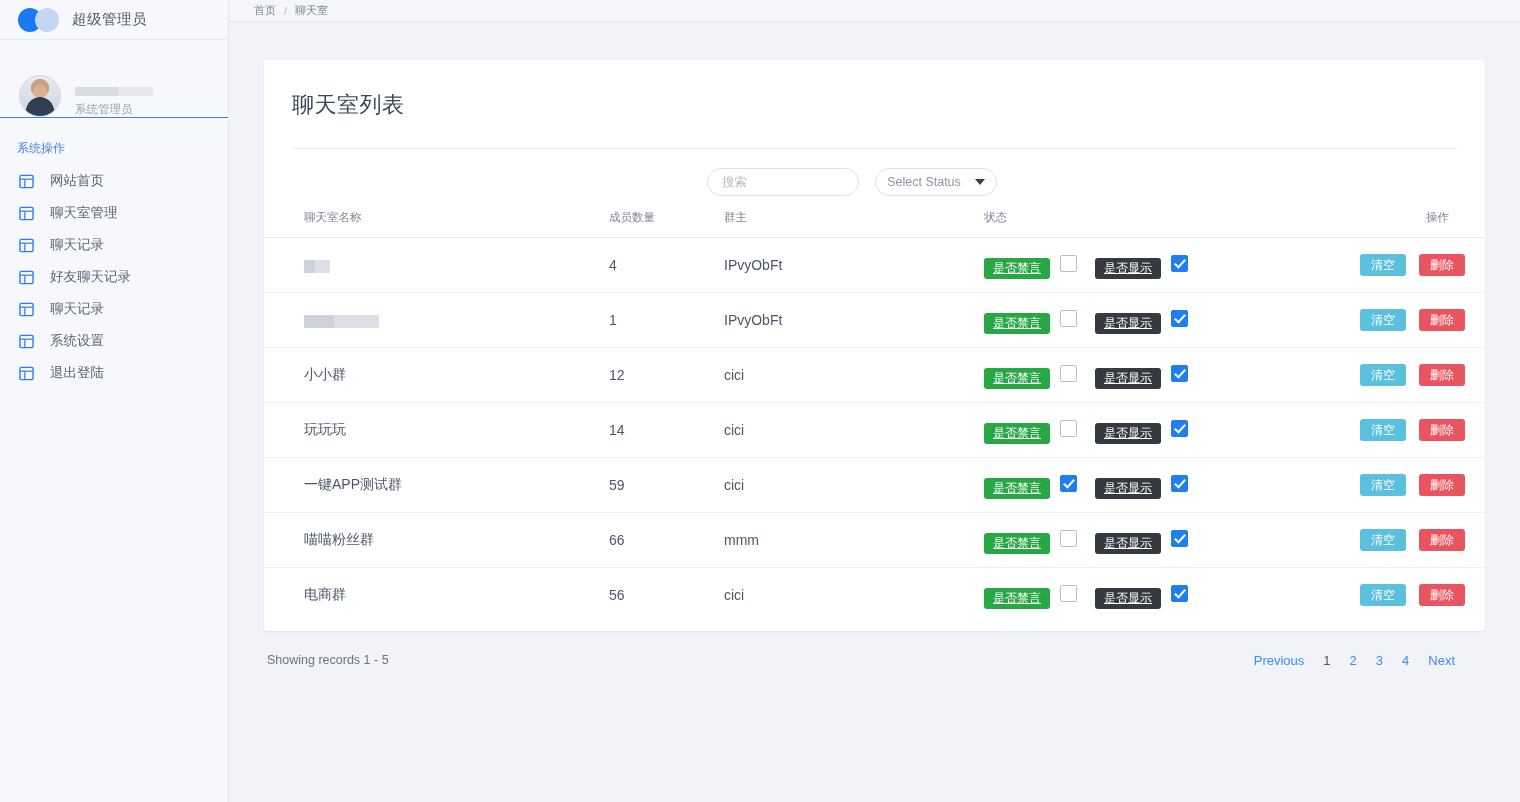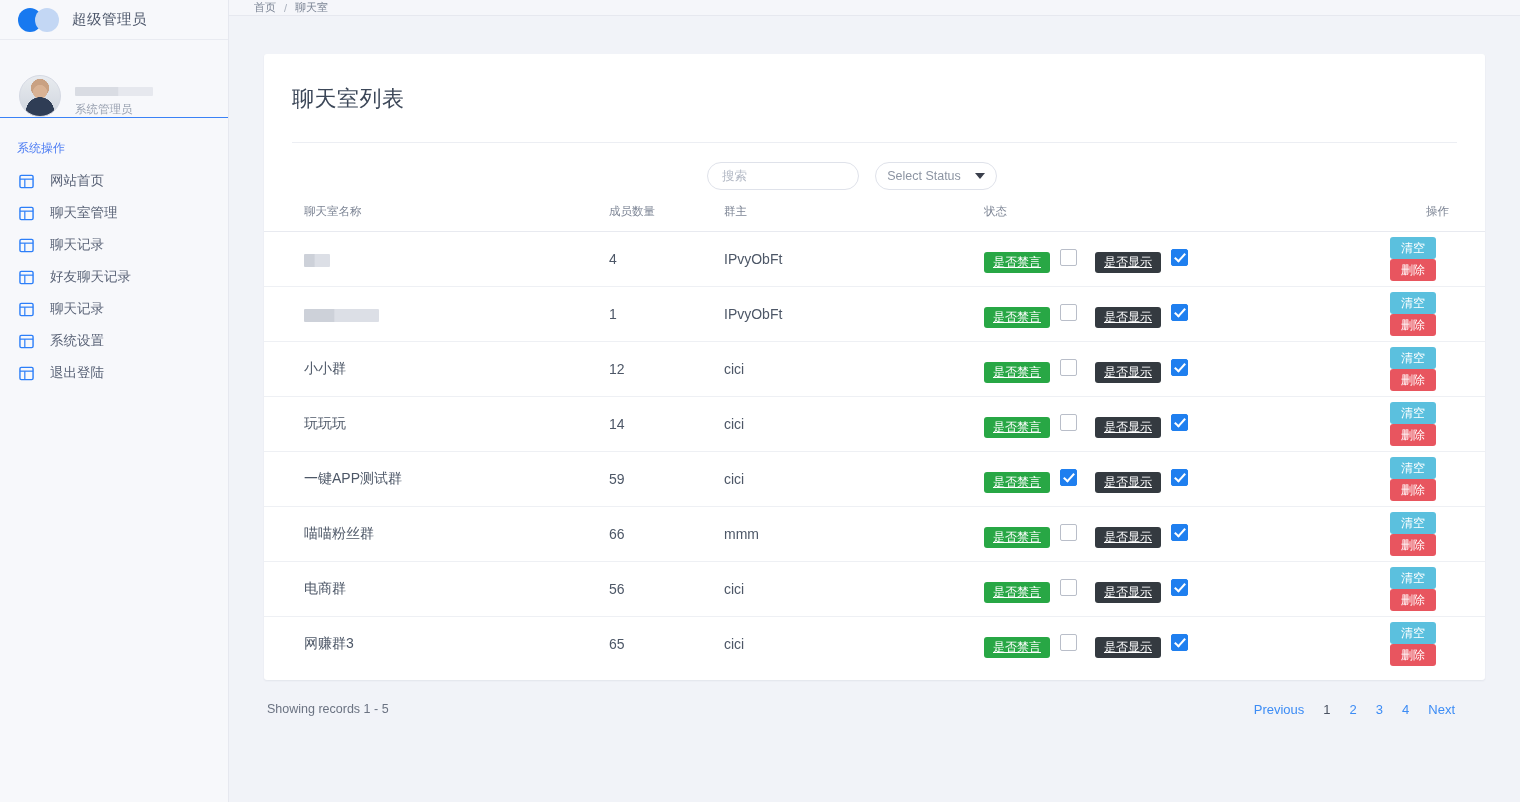--- a/index.html
+++ b/index.html
@@ -138,21 +138,21 @@
   th.c-state { width: 345px; }
   th.c-act   { text-align: right; padding-right: 36px; }
 
   tbody td {
     border-bottom: 1px solid #eef0f4;
     height: 55px; font-size: 14px; color: #4d5767;
     vertical-align: middle;
   }
   tbody tr:last-child td { border-bottom: none; }
   td.c-name { padding-left: 40px; }
-  td.c-act  { text-align: right; padding-right: 49px; }
+  td.c-act  { text-align: right; padding-right: 20px; }
 
   .redacted {
     display: inline-block; height: 13px; border-radius: 1px;
     background: linear-gradient(90deg,#cdd1d9 0 40%, #dcdfe6 41% 100%);
     vertical-align: middle; font-size: 0; color: transparent;
   }
   .redacted.r1 { width: 26px; }
   .redacted.r2 { width: 75px; }
 
   .state-cell { display: flex; align-items: center; gap: 10px; }
@@ -436,37 +436,20 @@
         <input class="cbx" type="checkbox" style="">
         <span class="badge show">是否显示</span>
         <input class="cbx" type="checkbox" checked="" style="">
       </span>
     </td>
     <td class="c-act">
       <button class="btn clear">清空</button>
       <button class="btn del">删除</button>
     </td>
               </tr>
-              <tr>
-    <td class="c-name"><span>网赚群3</span></td>
-    <td>65</td>
-    <td>cici</td>
-    <td>
-      <span class="state-cell">
-        <span class="badge mute">是否禁言</span>
-        <input class="cbx" type="checkbox" style="">
-        <span class="badge show">是否显示</span>
-        <input class="cbx" type="checkbox" checked="" style="">
-      </span>
-    </td>
-    <td class="c-act">
-      <button class="btn clear">清空</button>
-      <button class="btn del">删除</button>
-    </td>
-              </tr>
             </tbody>
         </table>
       </div>
 
       <div class="footer">
         <div class="records">Showing records 1 - 5</div>
         <div class="pager">
           <span class="pg">Previous</span>
           <span class="pg active">1</span>
           <span class="pg">2</span>

